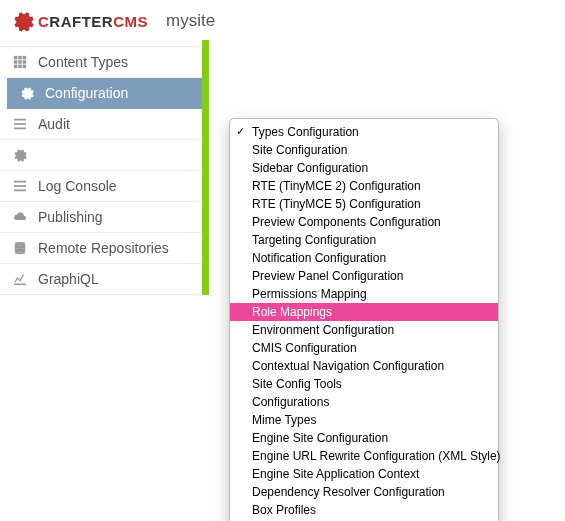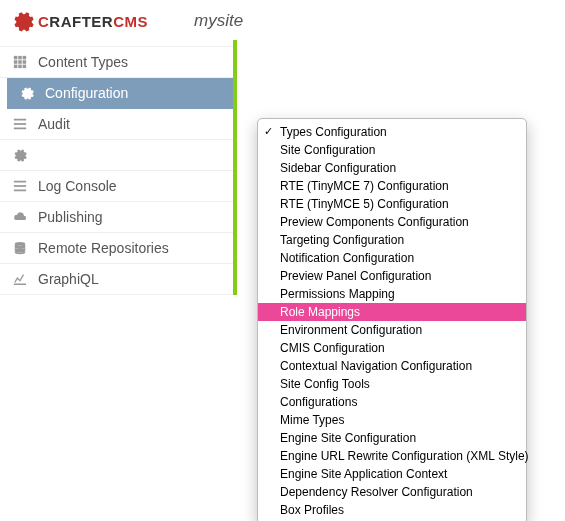--- a/index.html
+++ b/index.html
@@ -8,40 +8,39 @@
     background: #fff;
     width: 565px;
     height: 521px;
     overflow: hidden;
     color: #333;
   }
   .header {
     display: flex;
     align-items: center;
     padding: 10px 12px 8px 12px;
-    gap: 32px;
+    gap: 14px;
   }
   .logo {
     display: flex;
     align-items: center;
     gap: 4px;
   }
   .site-name {
     font-size: 17px;
     color: #555;
     font-weight: 400;
-    margin-left: 14px;
-    font-style: italic;
+    margin-left: 4px;
   }
   .main {
     display: flex;
   }
   .sidebar {
-    width: 237px;
-    border-right: 4px solid #84cc16;
+    width: 209px;
+    border-right: 7px solid #84cc16;
     padding-top: 6px;
   }
   .sidebar-item {
     display: flex;
     align-items: center;
     gap: 10px;
     padding: 7px 12px;
     font-size: 14px;
     color: #555;
     border-bottom: 1px solid #eee;
@@ -197,21 +196,21 @@
           </svg>
         </span>
         <span>GraphiQL</span>
       </div>
     </div>
   <div class="content">
     <div class="dropdown" id="dropdown">
         <div class="dropdown-item selected">Types Configuration</div>
         <div class="dropdown-item">Site Configuration</div>
         <div class="dropdown-item">Sidebar Configuration</div>
-        <div class="dropdown-item">RTE (TinyMCE 7) Configuration</div>
+        <div class="dropdown-item">RTE (TinyMCE 2) Configuration</div>
         <div class="dropdown-item">RTE (TinyMCE 5) Configuration</div>
         <div class="dropdown-item">Preview Components Configuration</div>
         <div class="dropdown-item">Targeting Configuration</div>
         <div class="dropdown-item">Notification Configuration</div>
         <div class="dropdown-item">Preview Panel Configuration</div>
         <div class="dropdown-item">Permissions Mapping</div>
         <div class="dropdown-item highlight">Role Mappings</div>
         <div class="dropdown-item">Environment Configuration</div>
         <div class="dropdown-item">CMIS Configuration</div>
         <div class="dropdown-item">Contextual Navigation Configuration</div>

